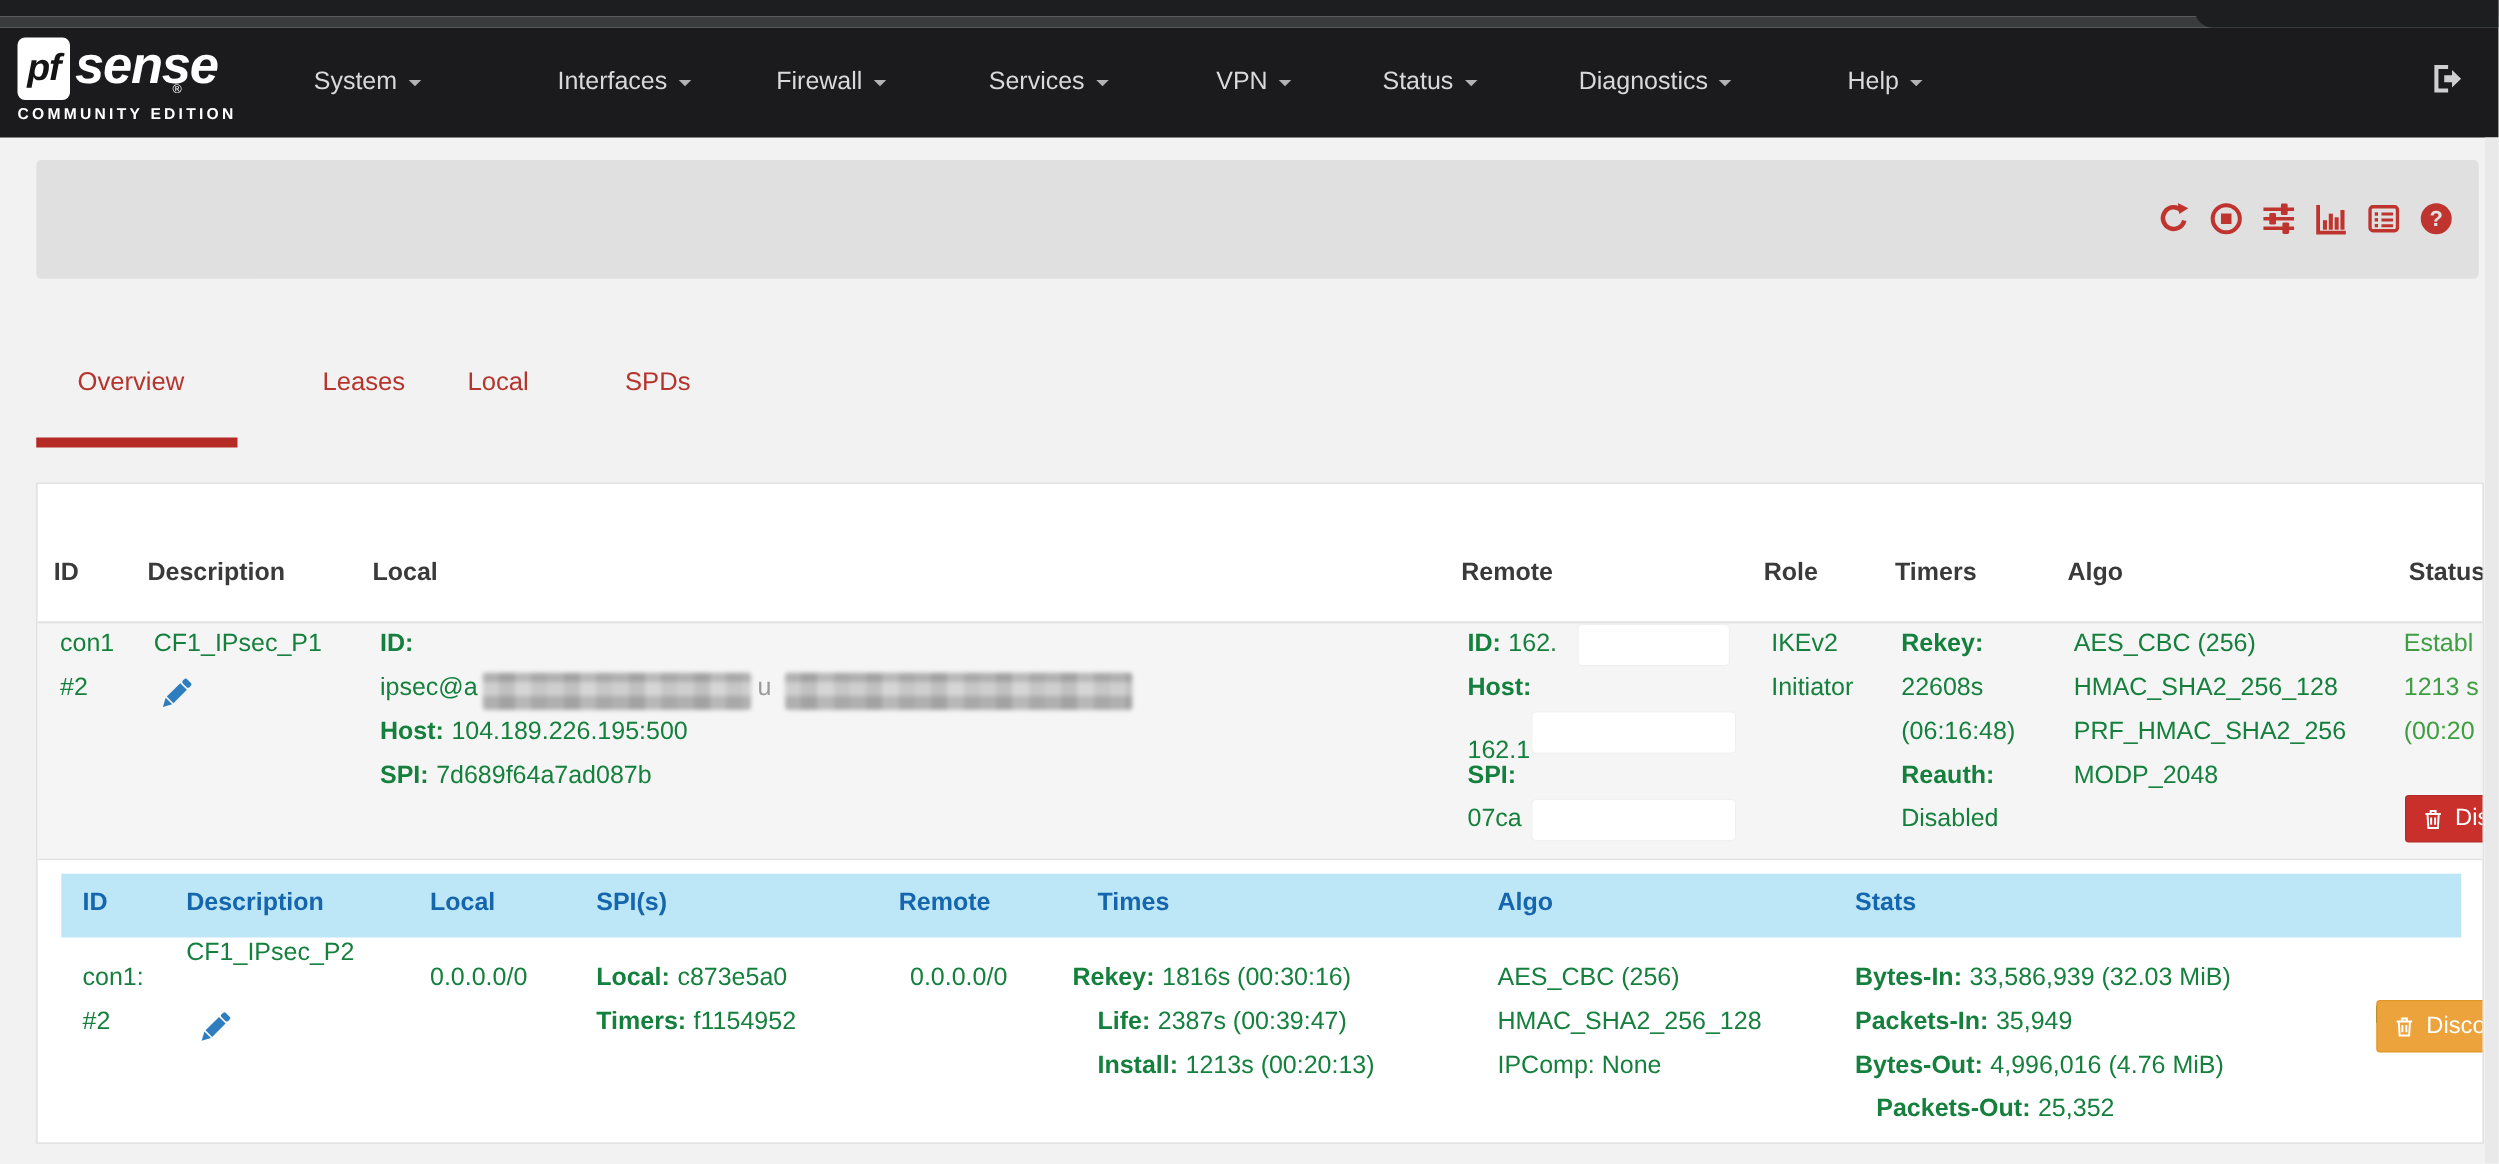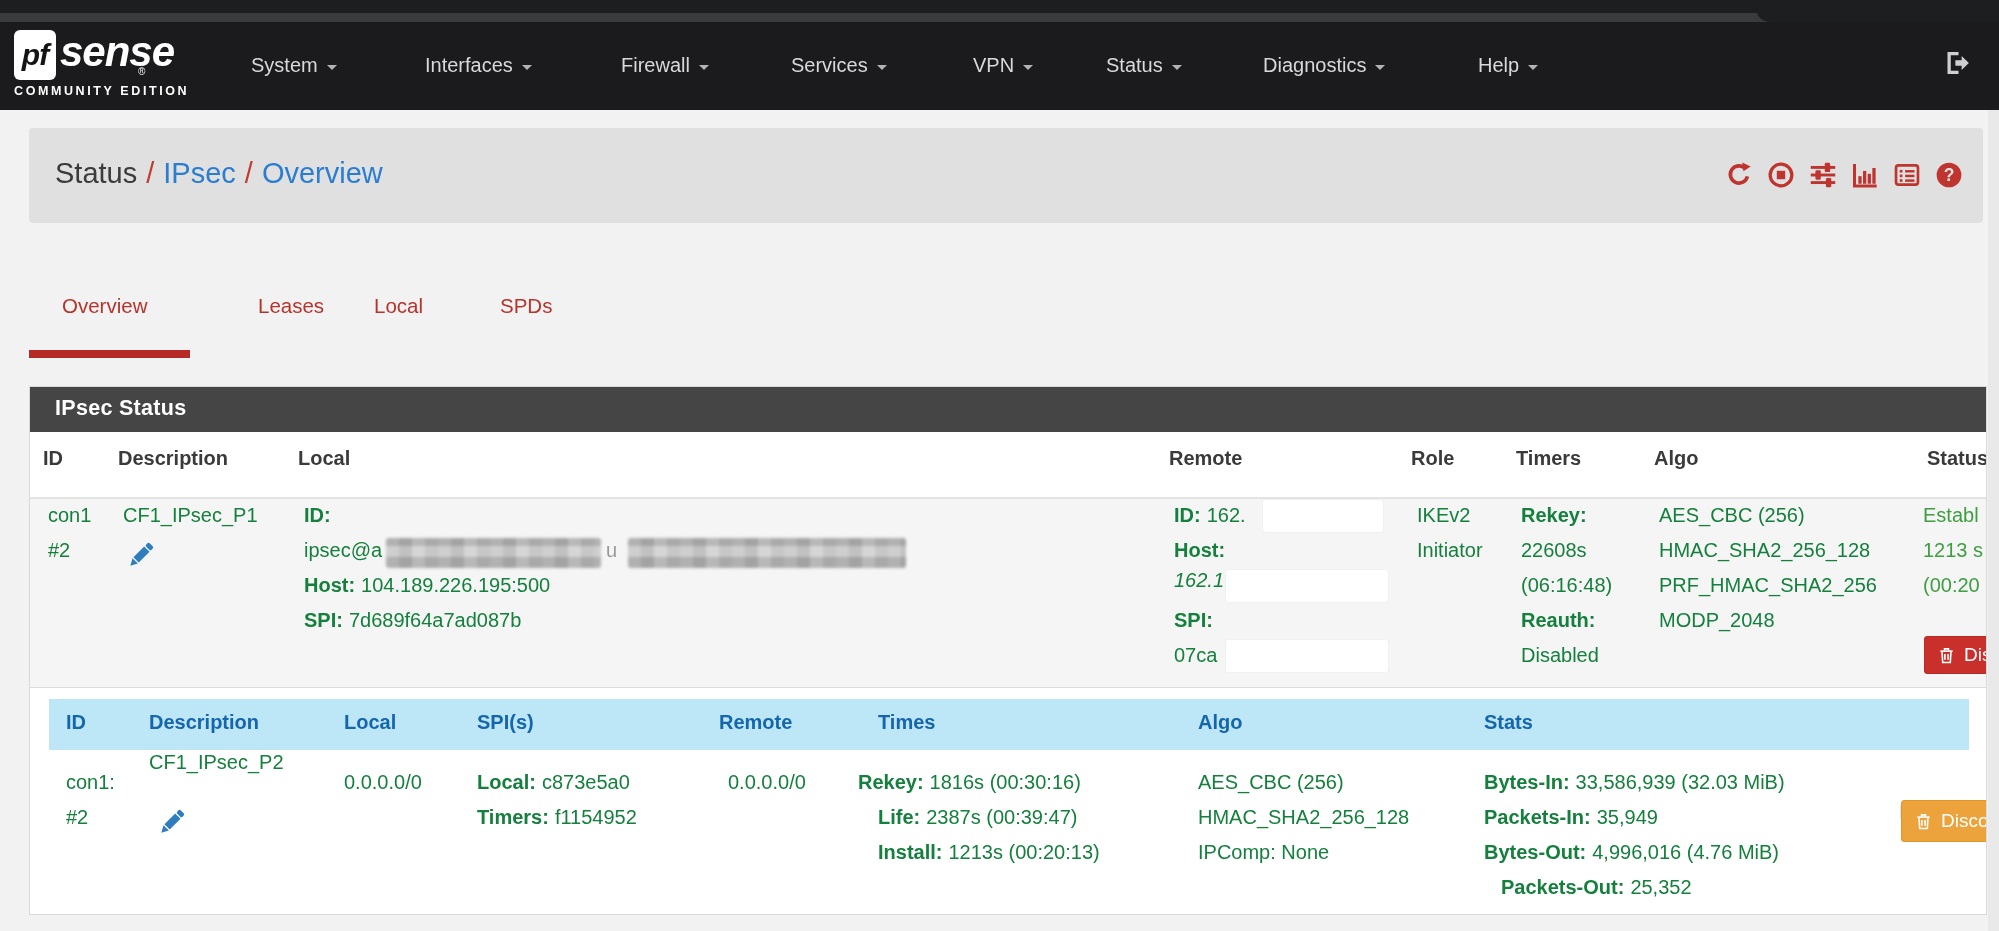--- a/index.html
+++ b/index.html
@@ -71,42 +71,39 @@
 
   <div class="abs navbar">
     <div class="abs logo-box">
       <span class="logo-pf">pf</span>
     </div>
     <div class="abs logo-sense">sense</div>
     <div class="abs logo-reg">®</div>
     <div class="abs logo-edition">COMMUNITY EDITION</div>
 
     <div class="abs nav-item" style="left:251px;"><span>System</span><span class="caret"></span></div>
-    <div class="abs nav-item" style="left:425px;"><span>Interfaces</span><span class="caret"></span></div>
+    <div class="abs nav-item" style="left:446px;"><span>Interfaces</span><span class="caret"></span></div>
     <div class="abs nav-item" style="left:621px;"><span>Firewall</span><span class="caret"></span></div>
     <div class="abs nav-item" style="left:791px;"><span>Services</span><span class="caret"></span></div>
     <div class="abs nav-item" style="left:973px;"><span>VPN</span><span class="caret"></span></div>
     <div class="abs nav-item" style="left:1106px;"><span>Status</span><span class="caret"></span></div>
     <div class="abs nav-item" style="left:1263px;"><span>Diagnostics</span><span class="caret"></span></div>
     <div class="abs nav-item" style="left:1478px;"><span>Help</span><span class="caret"></span></div>
 
     <div class="abs logout">
       <svg viewBox="0 0 24 24" width="30" height="30">
         <path d="M14 4.5H6.5v15H14" fill="none" stroke="currentColor" stroke-width="2.6"></path>
         <path d="M11.5 9.8h5V6.4L22.3 12l-5.8 5.6v-3.4h-5z" fill="currentColor"></path>
       </svg>
     </div>
   </div>
 
   <div class="abs scroll-strip"></div>
 
   <div class="abs breadcrumb-panel">
-    <div class="abs bc-title">
-      <span style="color:#3b3b3b;">Status</span><span class="bc-sep">/</span><span class="bc-link">IPsec</span><span class="bc-sep">/</span><span class="bc-link">Overview</span>
-    </div>
     <div class="abs bc-actions">
       <svg viewBox="0 0 24 24">
         <path d="M19.2 13.2a7.4 7.4 0 1 1-1.9-6.8" fill="none" stroke="currentColor" stroke-width="3.1"></path>
         <path d="M14.8 1.2l7.2 3.6-6.2 4z" fill="currentColor"></path>
       </svg>
       <svg viewBox="0 0 24 24">
         <circle cx="12" cy="12" r="9.3" fill="none" stroke="currentColor" stroke-width="2.8"></circle>
         <rect x="8.4" y="8.4" width="7.2" height="7.2" fill="currentColor"></rect>
       </svg>
       <svg viewBox="0 0 24 24">
@@ -150,23 +147,20 @@
     </div>
   </div>
 
   <div class="abs tab-label" style="left:62px;">Overview</div>
   <div class="abs tab-label" style="left:228px;margin-left:30px;">Leases</div>
   <div class="abs tab-label" style="left:374px;">Local</div>
   <div class="abs tab-label" style="left:500px;">SPDs</div>
   <div class="abs tab-underline"></div>
 
   <div class="abs panel">
-    <div class="abs panel-titlebar">
-      <div class="abs panel-title">IPsec Status</div>
-    </div>
 
     <div class="abs th" style="left:13px;">ID</div>
     <div class="abs th" style="left:88px;">Description</div>
     <div class="abs th" style="left:268px;">Local</div>
     <div class="abs th" style="left:1139px;">Remote</div>
     <div class="abs th" style="left:1381px;">Role</div>
     <div class="abs th" style="left:1486px;">Timers</div>
     <div class="abs th" style="left:1624px;">Algo</div>
     <div class="abs th" style="left:1897px;">Status</div>
     <div class="abs hdr-border"></div>
@@ -192,21 +186,21 @@
     <div class="abs cl" style="left:274px;top:152px;">ipsec@a</div>
     <div class="abs blur-px" style="left:356px;top:151px;width:215px;"></div>
     <div class="abs redact-gap" style="left:576px;top:152px;">u</div>
     <div class="abs blur-px" style="left:598px;top:151px;width:278px;"></div>
     <div class="abs cl" style="left:274px;top:187px;"><span class="b">Host:</span><span>104.189.226.195:500</span></div>
     <div class="abs cl" style="left:274px;top:222px;"><span class="b">SPI:</span><span>7d689f64a7ad087b</span></div>
 
     <div class="abs cl" style="left:1144px;top:117px;"><span class="b">ID:</span><span>162.</span></div>
     <div class="abs whitebox" style="left:1233px;top:113px;width:120px;height:32px;"></div>
     <div class="abs cl" style="left:1144px;top:152px;"><span class="b">Host:</span></div>
-    <div class="abs cl" style="left:1144px;top:182px;font-style:italic;">162.1</div>
+    <div class="abs cl" style="left:1144px;top:202px;">162.1</div>
     <div class="abs whitebox" style="left:1196px;top:183px;width:162px;height:32px;"></div>
     <div class="abs cl" style="left:1144px;top:222px;"><span class="b">SPI:</span></div>
     <div class="abs cl" style="left:1144px;top:257px;">07ca</div>
     <div class="abs whitebox" style="left:1196px;top:253px;width:162px;height:32px;"></div>
 
     <div class="abs cl" style="left:1387px;top:117px;">IKEv2</div>
     <div class="abs cl" style="left:1387px;top:152px;">Initiator</div>
 
     <div class="abs cl" style="left:1491px;top:117px;"><span class="b">Rekey:</span></div>
     <div class="abs cl" style="left:1491px;top:152px;">22608s</div>

